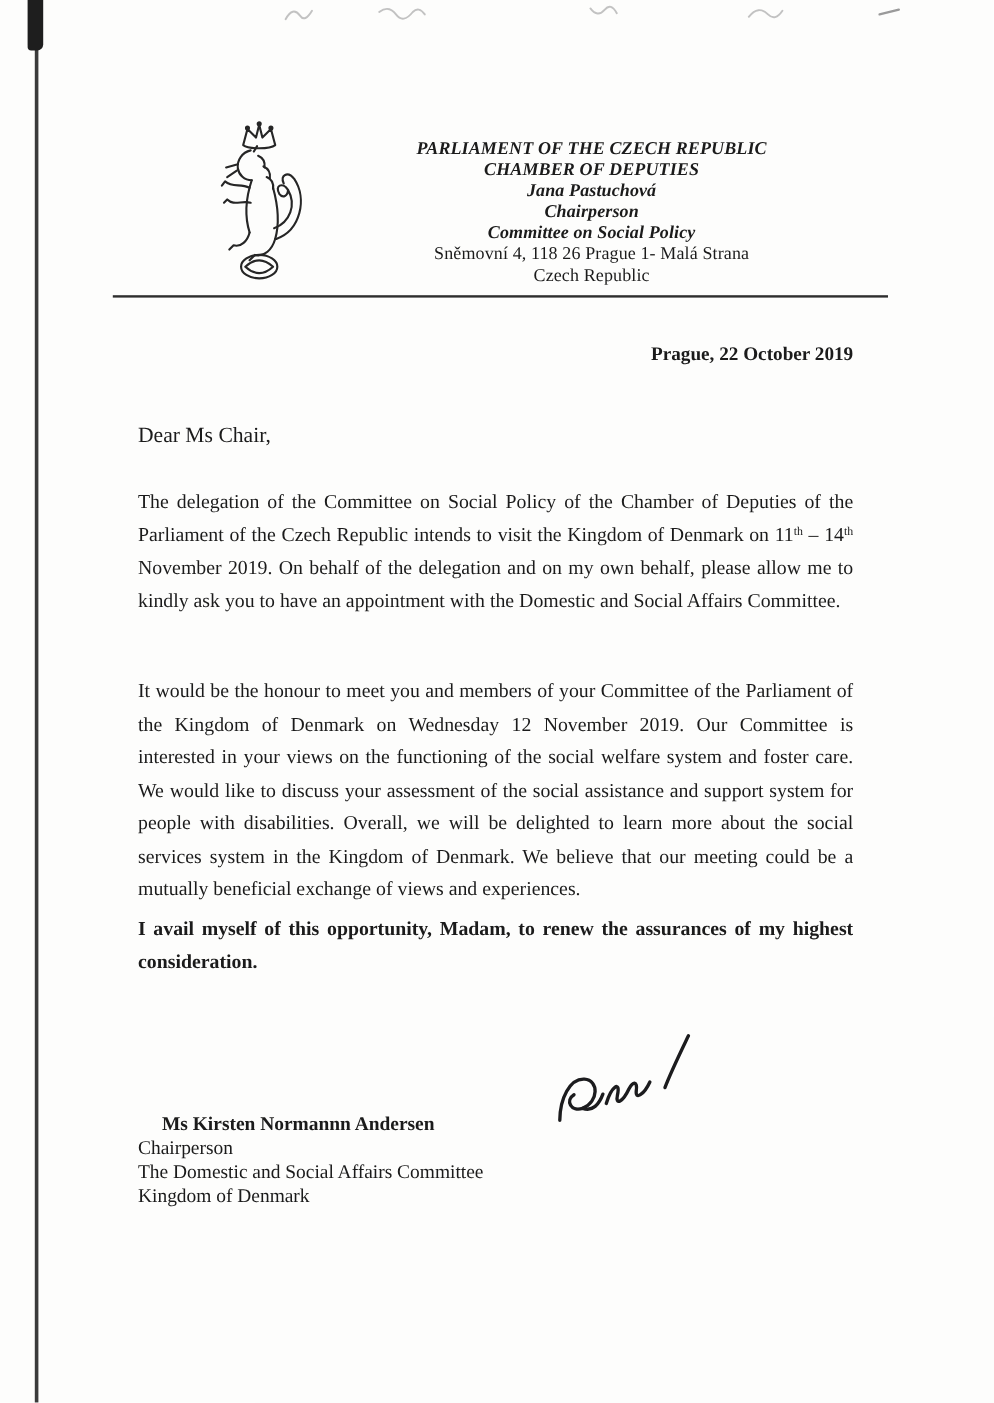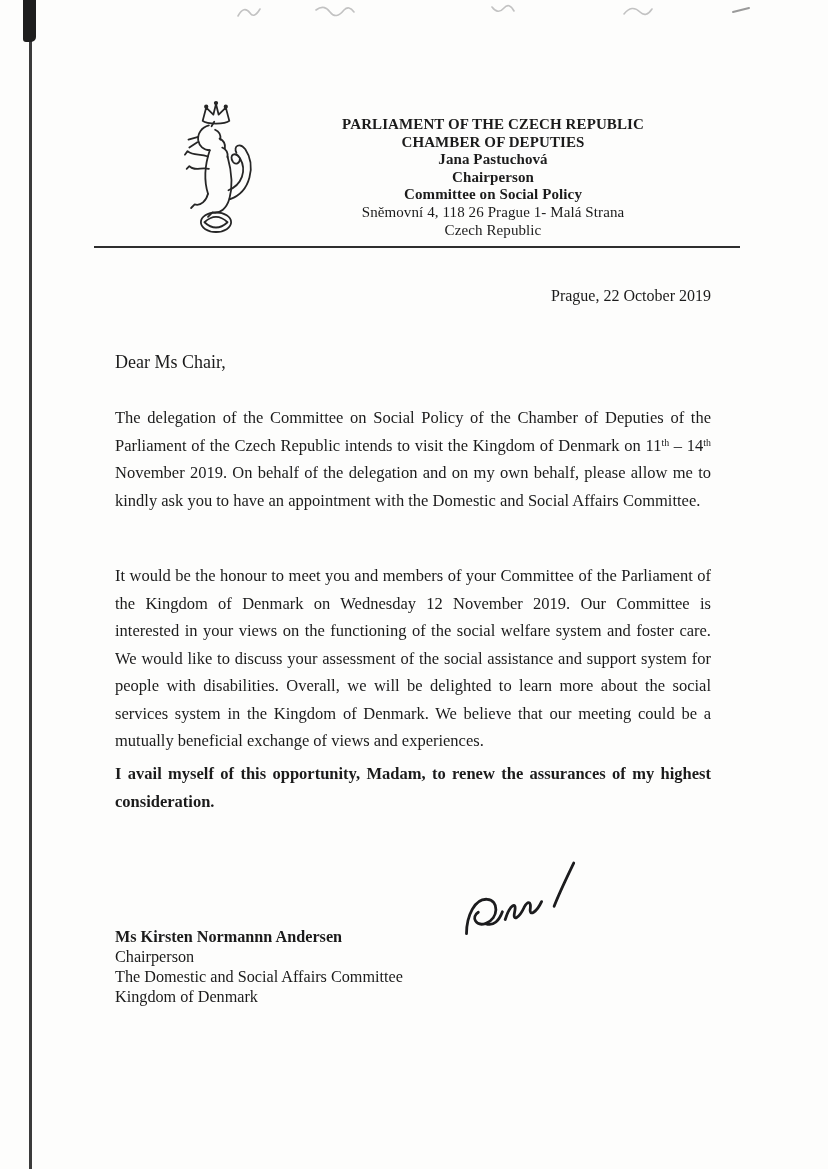--- a/index.html
+++ b/index.html
@@ -23,26 +23,26 @@
   }
   .pencil-marks { position: absolute; left: 0; top: 0; width: 828px; height: 28px; }
 
   
   .emblem { position: absolute; left: 176px; top: 98px; width: 80px; height: 140px; }
   .letterhead-text {
     position: absolute; left: 320px; top: 116px; width: 346px;
     text-align: center; font-size: 15px; line-height: 17.6px;
     letter-spacing: 0.1px;
   }
-  .lh-b { font-weight: bold; }
+  .lh-b { font-weight: bold; font-style: italic; }
   .rule { position: absolute; left: 94px; top: 246px; width: 646px; height: 2px; background: #2e2e2e; }
 
   .date {
     position: absolute; left: 115px; top: 287px; width: 596px;
-    text-align: right; font-size: 16px;
+    text-align: right; font-size: 16px; font-weight: bold;
   }
   .salutation { position: absolute; left: 115px; top: 352px; font-size: 18px; }
 
   .para {
     position: absolute; left: 115px; width: 596px; margin: 0;
     font-size: 16.5px; line-height: 27.5px; text-align: justify;
   }
   .p1 { top: 404px; }
   .p2 { top: 562px; }
   .p3 { top: 760px; font-weight: bold; }
@@ -50,21 +50,21 @@
 
   .signature-svg {
     position: absolute; left: 452px; top: 864px; width: 134px; height: 86px;
     transform: rotate(-6deg);
   }
 
   .recipient {
     position: absolute; left: 115px; top: 927px;
     font-size: 16.2px; line-height: 20px;
   }
-  .recipient .name { font-weight: bold; }
+  .recipient .name { font-weight: bold; margin-left: 20px; }
 </style>
 </head>
 <body>
 
 <div class="page">
 
   <div class="scan-edge"></div>
   <div class="scan-blob"></div>
   <svg class="pencil-marks" viewBox="0 0 828 28">
     <g fill="none" stroke="#c2c2c2" stroke-width="1.6" stroke-linecap="round">

